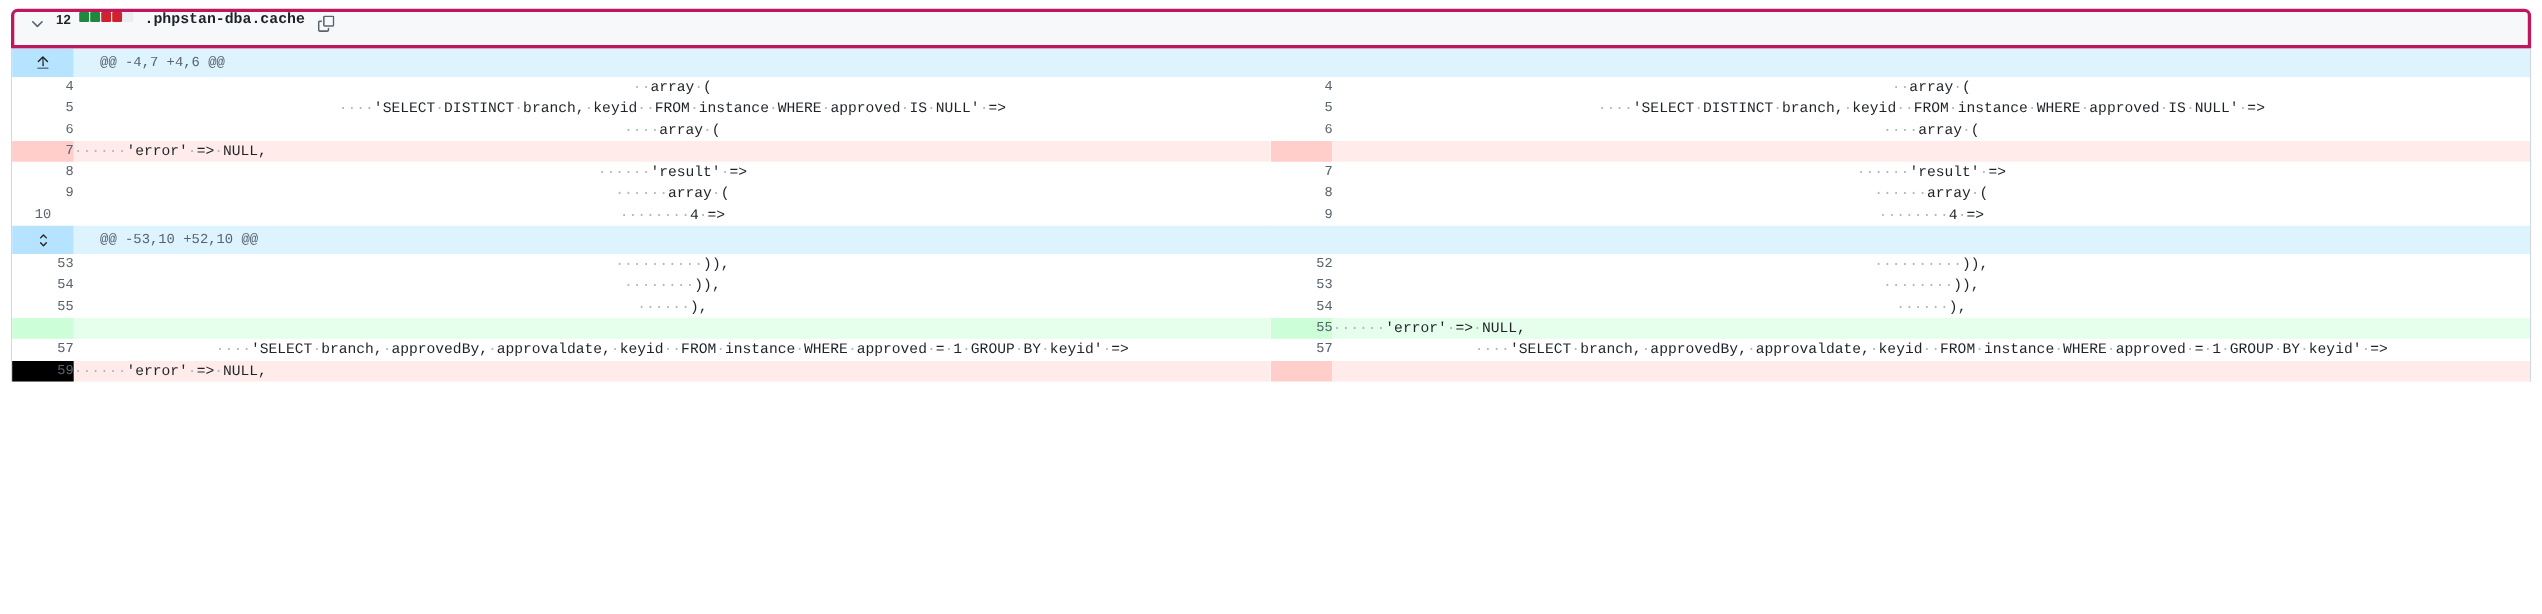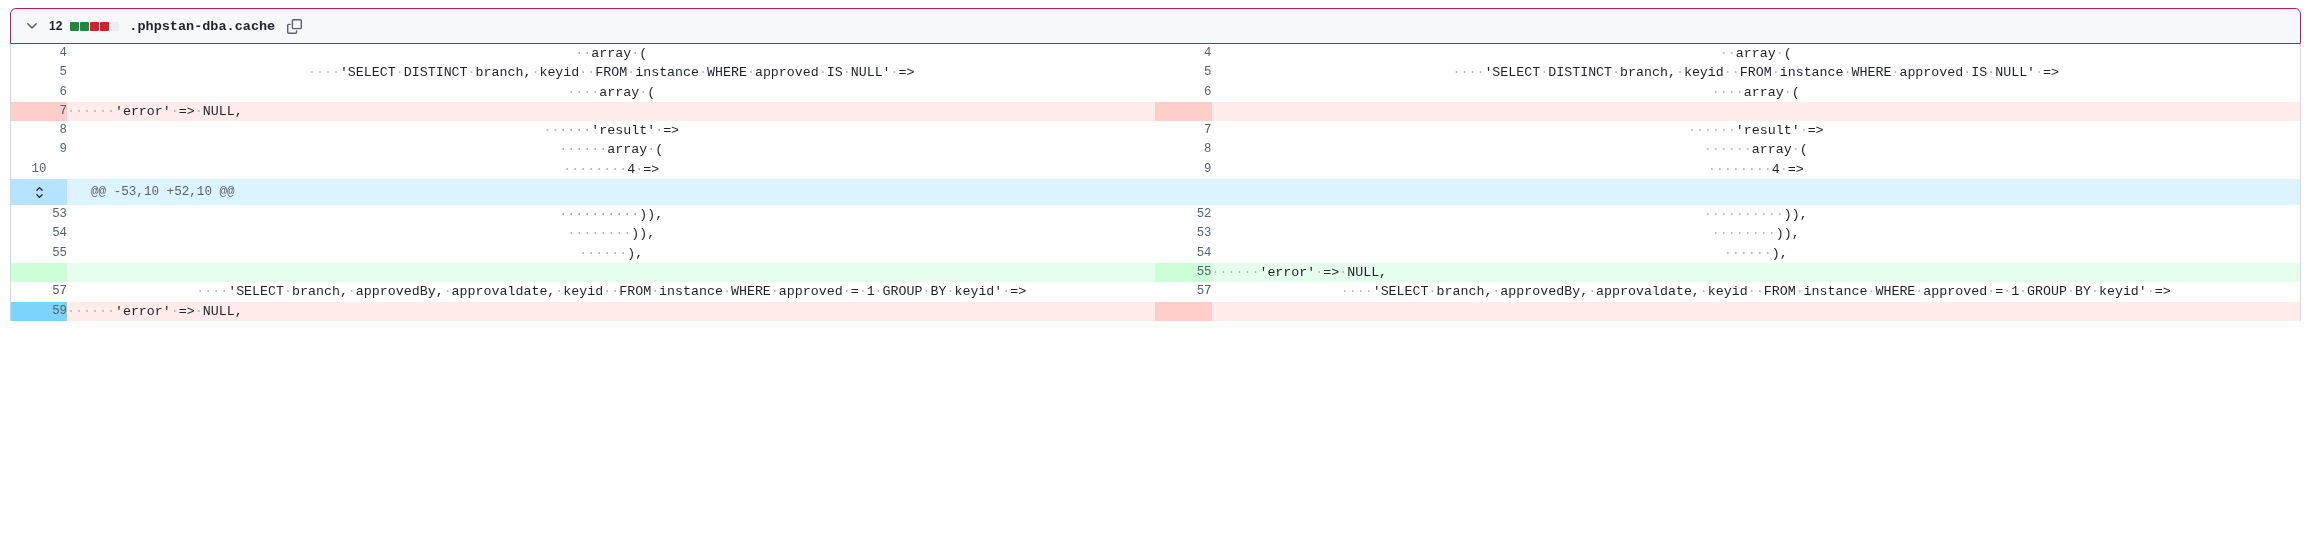--- a/index.html
+++ b/index.html
@@ -12,27 +12,27 @@
     width: 2311px;
     height: 558px;
     position: relative;
     overflow: hidden;
     background: #ffffff;
   }
 
   
   .file-card {
     margin: 8px 10px 0 10px;
-    border: 1px solid #be185d;
+    border: 3px solid #be185d;
     border-radius: 6px 6px 0 0;
     background: #f6f8fa;
     height: 36px;
     box-sizing: border-box;
     display: flex;
-    align-items: center;
+    align-items: flex-start;
     padding: 0 10px;
   }
   .chevron-btn {
     width: 22px; height: 22px;
     display: flex; align-items: center; justify-content: center;
     color: #59636e;
     cursor: pointer;
     border-radius: 4px;
     flex: 0 0 auto;
   }
@@ -213,20 +213,31 @@
 
   <div class="diff-wrap">
     <table class="diff">
       <colgroup>
         <col class="c-num">
           <col class="c-code">
           <col class="c-num">
           <col class="c-code">
       </colgroup>
       <tbody id="diff-body">
+          <tr class="hunk">
+            <td class="expander">
+              <div class="exp-ico">
+                <svg width="14" height="14" viewBox="0 0 16 16" fill="currentColor">
+                  <path d="M8.5 3.56 12.22 7.3a.75.75 0 1 0 1.06-1.06L8.53 1.47a.75.75 0 0 0-1.06 0L2.72 6.24A.75.75 0 0 0 3.78 7.3L7.5 3.56V11a.75.75 0 0 0 1.5 0Z"></path>
+                  <path d="M2 13.75A.75.75 0 0 1 2.75 13h10.5a.75.75 0 0 1 0 1.5H2.75a.75.75 0 0 1-.75-.75Z" opacity=".55"></path>
+                </svg>
+              </div>
+            </td>
+            <td class="hunk-text" colspan="3">@@ -4,7 +4,6 @@</td>
+          </tr>
           <tr class="ctx">
             <td class="num" style="background: rgb(255, 255, 255);">4</td>
             <td class="code" style="background: rgb(255, 255, 255);"><span class="ws">·</span><span class="ws">·</span>array<span class="ws">·</span>(</td>
             <td class="num" style="background: rgb(255, 255, 255);">4</td>
             <td class="code" style="background: rgb(255, 255, 255);"><span class="ws">·</span><span class="ws">·</span>array<span class="ws">·</span>(</td>
           </tr>
           <tr class="ctx">
             <td class="num" style="background: rgb(255, 255, 255);">5</td>
             <td class="code" style="background: rgb(255, 255, 255);"><span class="ws">·</span><span class="ws">·</span><span class="ws">·</span><span class="ws">·</span>'SELECT<span class="ws">·</span>DISTINCT<span class="ws">·</span>branch,<span class="ws">·</span>keyid<span class="ws">·</span><span class="ws">·</span>FROM<span class="ws">·</span>instance<span class="ws">·</span>WHERE<span class="ws">·</span>approved<span class="ws">·</span>IS<span class="ws">·</span>NULL'<span class="ws">·</span>=&gt;</td>
             <td class="num" style="background: rgb(255, 255, 255);">5</td>
@@ -297,21 +308,21 @@
             <td class="num" style="background: rgb(204, 255, 216);">55</td>
             <td class="code" style="background: rgb(230, 255, 236);"><span class="ws">·</span><span class="ws">·</span><span class="ws">·</span><span class="ws">·</span><span class="ws">·</span><span class="ws">·</span>'error'<span class="ws">·</span>=&gt;<span class="ws">·</span>NULL,</td>
           </tr>
           <tr class="ctx">
             <td class="num" style="background: rgb(255, 255, 255);">57</td>
             <td class="code" style="background: rgb(255, 255, 255);"><span class="ws">·</span><span class="ws">·</span><span class="ws">·</span><span class="ws">·</span>'SELECT<span class="ws">·</span>branch,<span class="ws">·</span>approvedBy,<span class="ws">·</span>approvaldate,<span class="ws">·</span>keyid<span class="ws">·</span><span class="ws">·</span>FROM<span class="ws">·</span>instance<span class="ws">·</span>WHERE<span class="ws">·</span>approved<span class="ws">·</span>=<span class="ws">·</span>1<span class="ws">·</span>GROUP<span class="ws">·</span>BY<span class="ws">·</span>keyid'<span class="ws">·</span>=&gt;</td>
             <td class="num" style="background: rgb(255, 255, 255);">57</td>
             <td class="code" style="background: rgb(255, 255, 255);"><span class="ws">·</span><span class="ws">·</span><span class="ws">·</span><span class="ws">·</span>'SELECT<span class="ws">·</span>branch,<span class="ws">·</span>approvedBy,<span class="ws">·</span>approvaldate,<span class="ws">·</span>keyid<span class="ws">·</span><span class="ws">·</span>FROM<span class="ws">·</span>instance<span class="ws">·</span>WHERE<span class="ws">·</span>approved<span class="ws">·</span>=<span class="ws">·</span>1<span class="ws">·</span>GROUP<span class="ws">·</span>BY<span class="ws">·</span>keyid'<span class="ws">·</span>=&gt;</td>
           </tr>
           <tr class="del">
-            <td class="num" style="background: #7dd3fc;">59</td>
+            <td class="num" style="background: #000000;">59</td>
             <td class="code" style="background: rgb(255, 235, 233);"><span class="ws">·</span><span class="ws">·</span><span class="ws">·</span><span class="ws">·</span><span class="ws">·</span><span class="ws">·</span>'error'<span class="ws">·</span>=&gt;<span class="ws">·</span>NULL,</td>
             <td class="num blank"></td>
             <td class="code blank"></td>
           </tr>
         </tbody>
     </table>
   </div>
 
 </div>
 

